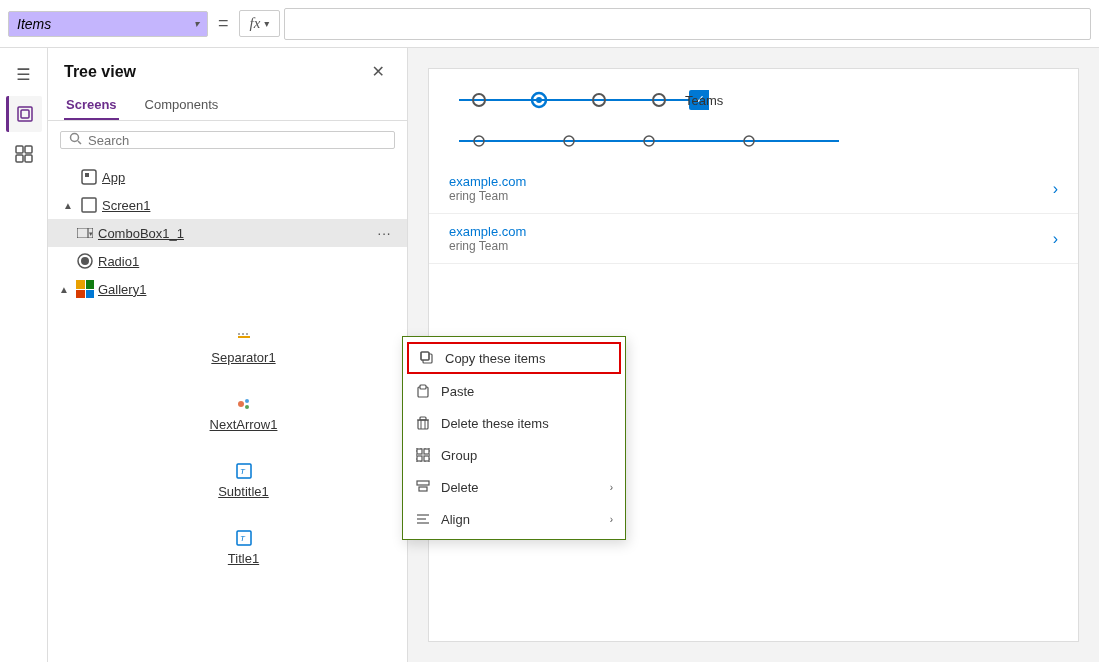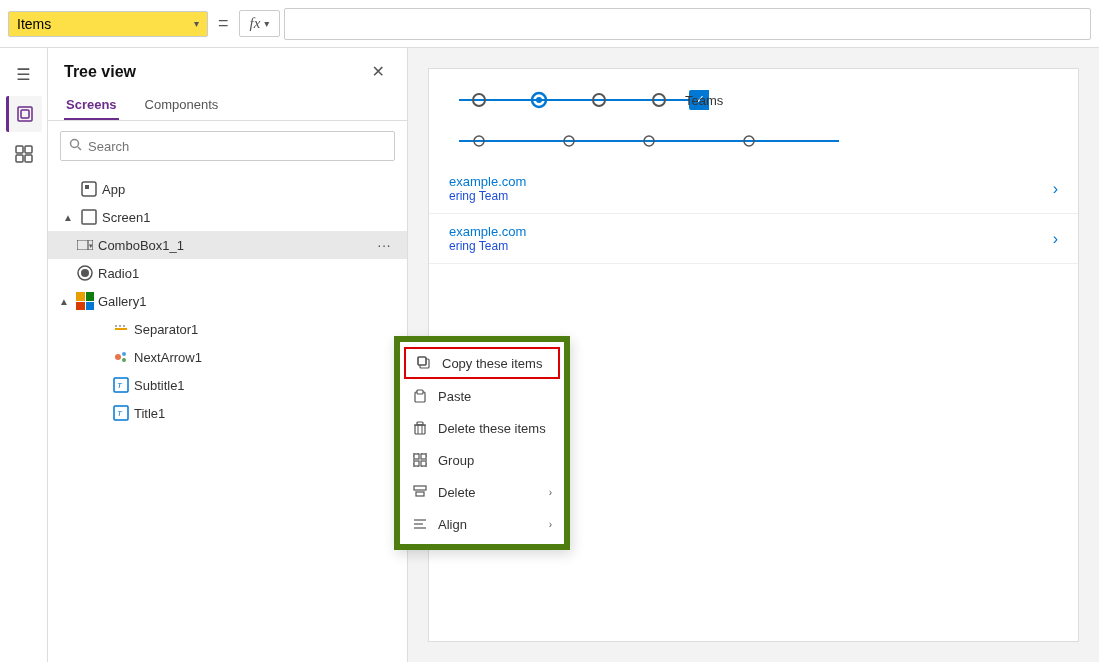--- a/index.html
+++ b/index.html
@@ -15,23 +15,24 @@
       padding: 0 8px;
       gap: 4px;
     }
     .items-dropdown {
       display: flex;
       align-items: center;
       border: 1px solid #ccc;
       border-radius: 2px;
       padding: 4px 8px;
       min-width: 200px;
-      background: #fde047;
+      background: #c4b5fd;
       cursor: pointer;
       font-size: 14px;
+      font-style: italic;
     }
     .items-dropdown-arrow {
       margin-left: auto;
       color: #555;
       font-size: 10px;
     }
     .equals-sign {
       font-size: 18px;
       color: #555;
       padding: 0 6px;
@@ -140,21 +141,21 @@
       font-weight: 600;
     }
 
     
     .search-box {
       margin: 10px 12px;
       display: flex;
       align-items: center;
       border: 1px solid #ccc;
       border-radius: 2px;
-      padding: 6px 8px;
+      padding: 0 8px;
       gap: 6px;
       background: #fff;
     }
     .search-box input {
       border: none;
       outline: none;
       flex: 1;
       font-size: 13px;
       color: #333;
     }
@@ -172,21 +173,21 @@
     .tree-item {
       display: flex;
       align-items: center;
       padding: 5px 12px;
       cursor: pointer;
       gap: 4px;
       position: relative;
     }
     .tree-item.selected { background: #e8e8e8; }
     .tree-indent-1 { padding-left: 8px; }
-    .tree-indent-2 { padding-left: 44px; }
+    .tree-indent-2 { padding-left: 44px; flex-direction: column; }
     .tree-collapse {
       width: 16px;
       height: 16px;
       display: flex;
       align-items: center;
       justify-content: center;
       font-size: 10px;
       color: #555;
     }
     .tree-item-icon {
@@ -194,20 +195,21 @@
       height: 18px;
       display: flex;
       align-items: center;
       justify-content: center;
       font-size: 12px;
     }
     .tree-item-label {
       flex: 1;
       font-size: 13px;
       color: #333;
+      text-decoration: underline;
     }
     .tree-item-more {
       color: #555;
       font-size: 14px;
       padding: 0 4px;
       cursor: pointer;
       display: none;
     }
     .tree-item.selected .tree-item-more { display: block; }
 
@@ -221,26 +223,26 @@
       gap: 1px;
     }
     .gallery-icon div:nth-child(1) { background: #e8a000; }
     .gallery-icon div:nth-child(2) { background: #107c10; }
     .gallery-icon div:nth-child(3) { background: #d83b01; }
     .gallery-icon div:nth-child(4) { background: #0078d4; }
 
     
     .context-menu {
       position: absolute;
-      left: 346px;
+      left: 354px;
       top: 288px;
       background: #fff;
-      border: 6px solid #4d7c0f;
+      border: 1px solid #4d7c0f;
       box-shadow: 2px 4px 12px rgba(0,0,0,0.15);
-      width: 176px;
+      width: 224px;
       z-index: 100;
       padding: 4px 0;
     }
     .context-menu-item {
       display: flex;
       align-items: center;
       padding: 8px 12px;
       cursor: pointer;
       gap: 10px;
       font-size: 13px;
@@ -285,21 +287,21 @@
     }
     .list-item-text {
       flex: 1;
     }
     .list-item-title {
       font-size: 13px;
       color: #0078d4;
     }
     .list-item-subtitle {
       font-size: 12px;
-      color: #1d4ed8;
+      color: #737373;
     }
     .chevron-right {
       color: #0078d4;
       font-size: 16px;
     }
   </style>
 </head>
 <body>
 
 <div class="top-bar">

